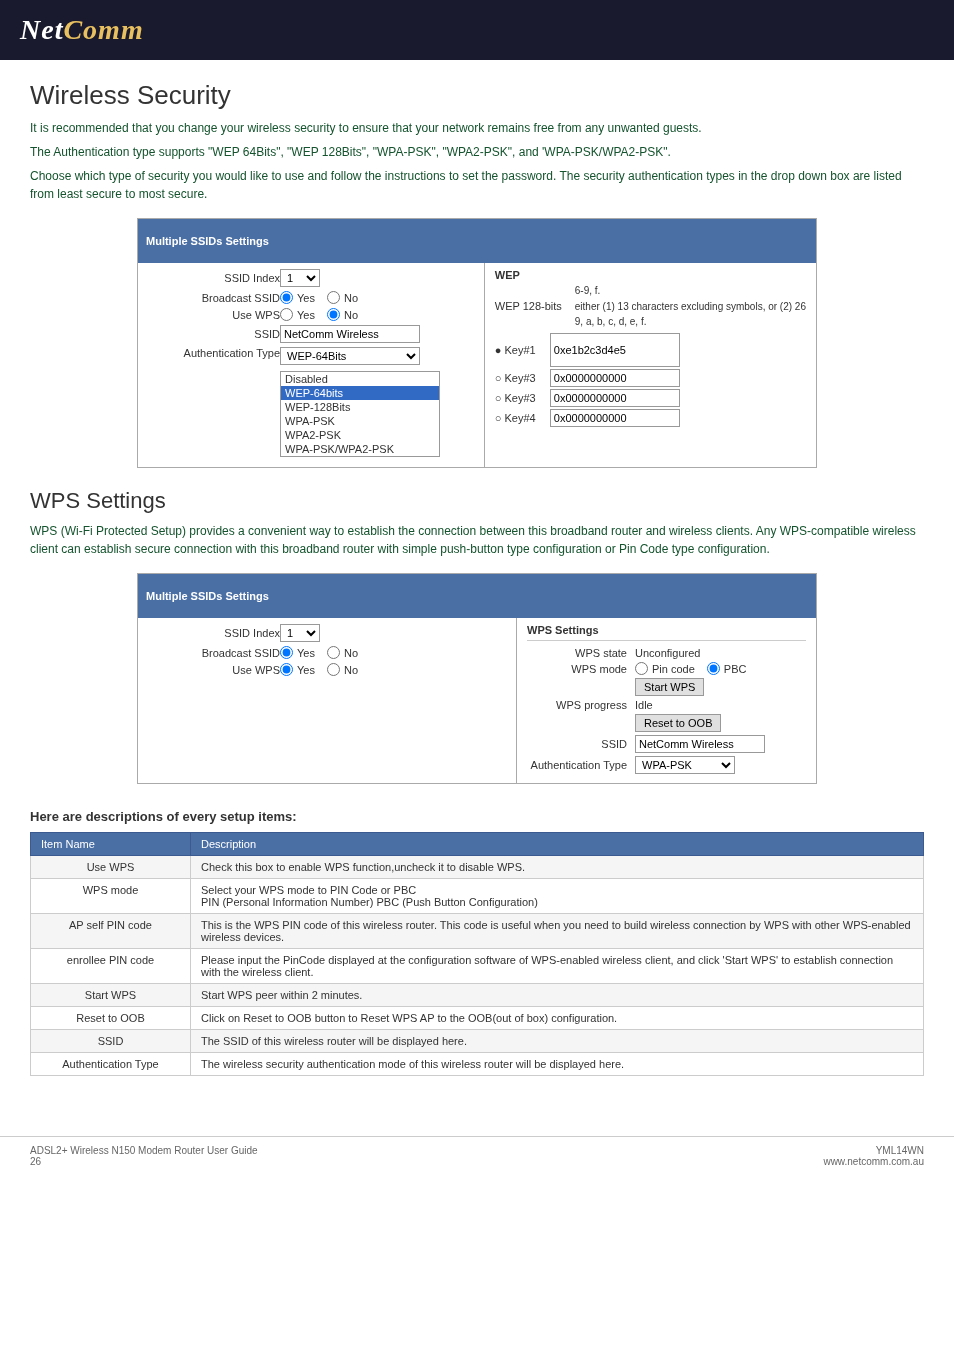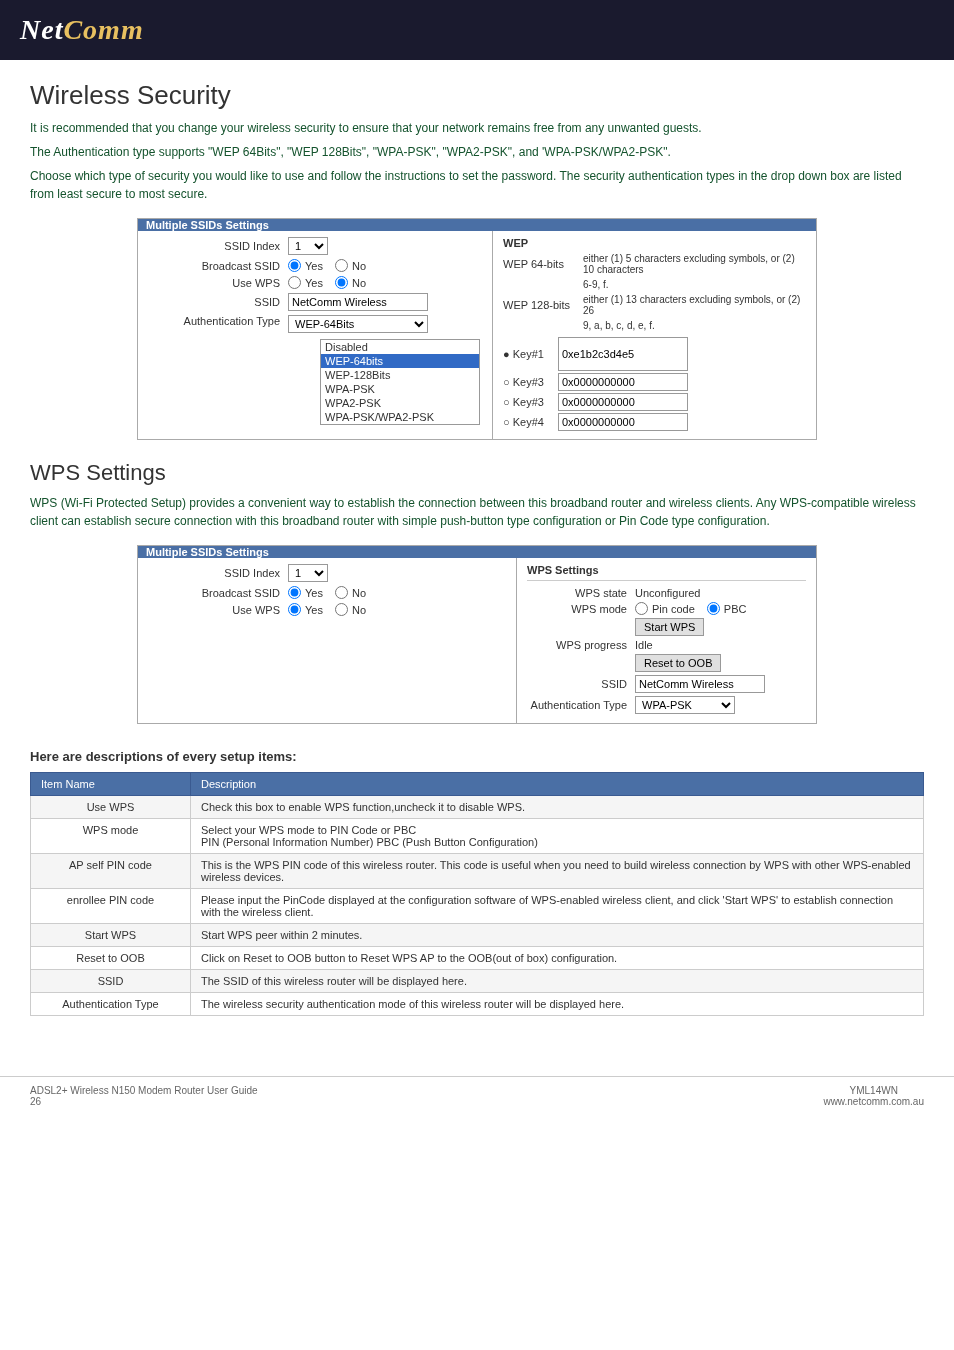--- a/index.html
+++ b/index.html
@@ -62,21 +62,21 @@
     .settings-panel {
       border: 1px solid #aaa;
       margin: 15px auto;
       width: 680px;
       font-size: 11px;
     }
 
     .panel-header {
       background: #4a6fa5;
       color: #fff;
-      padding: 0 8px;
+      padding: 16px 8px;
       font-size: 11px;
       font-weight: bold;
     }
 
     .panel-body {
       display: flex;
     }
 
     .panel-fields {
       flex: 1;
@@ -86,21 +86,20 @@
     .field-row {
       display: flex;
       align-items: center;
       margin-bottom: 4px;
       font-size: 11px;
     }
 
     .field-label {
       text-align: right;
       min-width: 130px;
-      margin-right: 8px;
       color: #333;
       font-size: 11px;
     }
 
     input[type="text"] {
       border: 1px solid #999;
       padding: 1px 3px;
       font-size: 11px;
       height: 18px;
     }
@@ -126,21 +125,20 @@
       align-items: center;
       gap: 2px;
     }
 
     .dropdown-list {
       border: 1px solid #999;
       background: #fff;
       width: 160px;
       font-size: 11px;
       position: relative;
-      margin-left: 32px;
     }
 
     .dropdown-list .selected-item {
       background: #316ac5;
       color: #fff;
       padding: 1px 4px;
     }
 
     .dropdown-list .list-item {
       padding: 1px 4px;
@@ -305,24 +303,20 @@
               <div class="list-item">WPA2-PSK</div>
               <div class="list-item">WPA-PSK/WPA2-PSK</div>
             </div>
           </div>
         </div>
       </div>
 
       <div style="display:flex; flex-direction: column; border-left: 1px solid #aaa; padding: 6px 10px; min-width: 300px;">
         <div style="font-size:11px; font-weight:bold; color:#333; margin-bottom:4px;">WEP</div>
 
-        <div class="field-row">
-          <span style="min-width:80px; font-size:11px;">WEP 64-bits</span>
-          <span style="font-size:10px; color:#333;">either (1) 5 characters excluding symbols, or (2) 10 characters</span>
-        </div>
         <div style="font-size:10px; padding-left: 80px; margin-bottom: 4px;">6-9, f.</div>
 
         <div class="field-row">
           <span style="min-width:80px; font-size:11px;">WEP 128-bits</span>
           <span style="font-size:10px; color:#333;">either (1) 13 characters excluding symbols, or (2) 26</span>
         </div>
         <div style="font-size:10px; padding-left: 80px; margin-bottom: 6px;">9, a, b, c, d, e, f.</div>
 
         <div class="key-row">
           <span style="min-width:55px; font-size:11px;">● Key#1</span>
@@ -473,17 +467,17 @@
     </table>
   </div>
 
 </div>
 
 <div class="footer">
   <div>
     <div>ADSL2+ Wireless N150 Modem Router User Guide</div>
     <div>26</div>
   </div>
-  <div style="text-align:center;">
+  <div style="text-align:right;">
     <div>YML14WN</div>
     <div>www.netcomm.com.au</div>
   </div>
 </div>
 
 </body></html>

